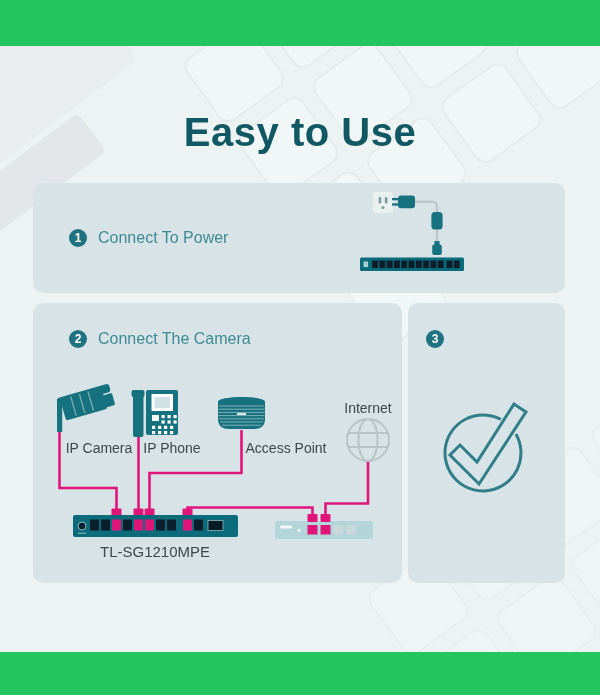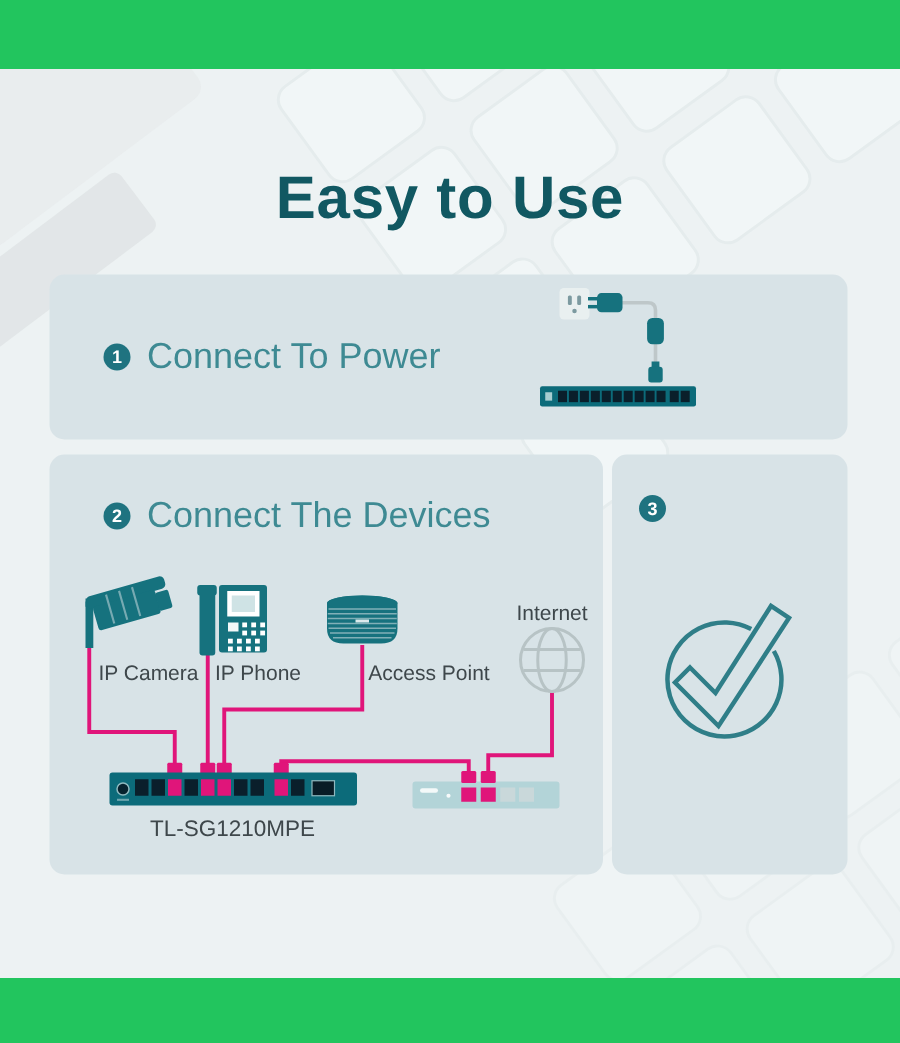--- a/index.html
+++ b/index.html
@@ -90,21 +90,21 @@
     background: #1f7380;
     color: #ffffff;
     font-size: 12px;
     font-weight: bold;
     display: flex;
     align-items: center;
     justify-content: center;
     flex: 0 0 auto;
   }
   .step-label {
-    font-size: 24px;
+    font-size: 16px;
     color: #3e8a93;
     white-space: nowrap;
   }
   .panel svg { position: absolute; left: 0; top: 0; }
   .diagram-label {
     font-size: 14px;
     fill: #3e474b;
   }
   .model-label {
     font-size: 15px;
@@ -195,21 +195,21 @@
         <rect x="404.7" y="77.5" width="6" height="7.6" fill="#0a1f2b"></rect>
         <rect x="413.5" y="77.5" width="6" height="7.6" fill="#0a1f2b"></rect>
         <rect x="420.8" y="77.5" width="6" height="7.6" fill="#0a1f2b"></rect>
       </g>
     </svg>
   </div>
 
   <div class="panel panel-2">
     <div class="step-header">
       <div class="step-badge">2</div>
-      <div class="step-label">Connect The Devices</div>
+      <div class="step-label">Connect The Camera</div>
     </div>
     <svg width="369" height="280" viewBox="0 0 369 280">
 
       <g fill="none" stroke="#e0157a" stroke-width="2.6">
         <path d="M26.5,127 V185 H83.5 V212"></path>
         <path d="M105.5,133 V212"></path>
         <path d="M208.5,127 V170 H116.5 V212"></path>
         <path d="M154.5,212 V204.5 H279.5 V218"></path>
         <path d="M335,158 V200.5 H292.5 V218"></path>
       </g>

